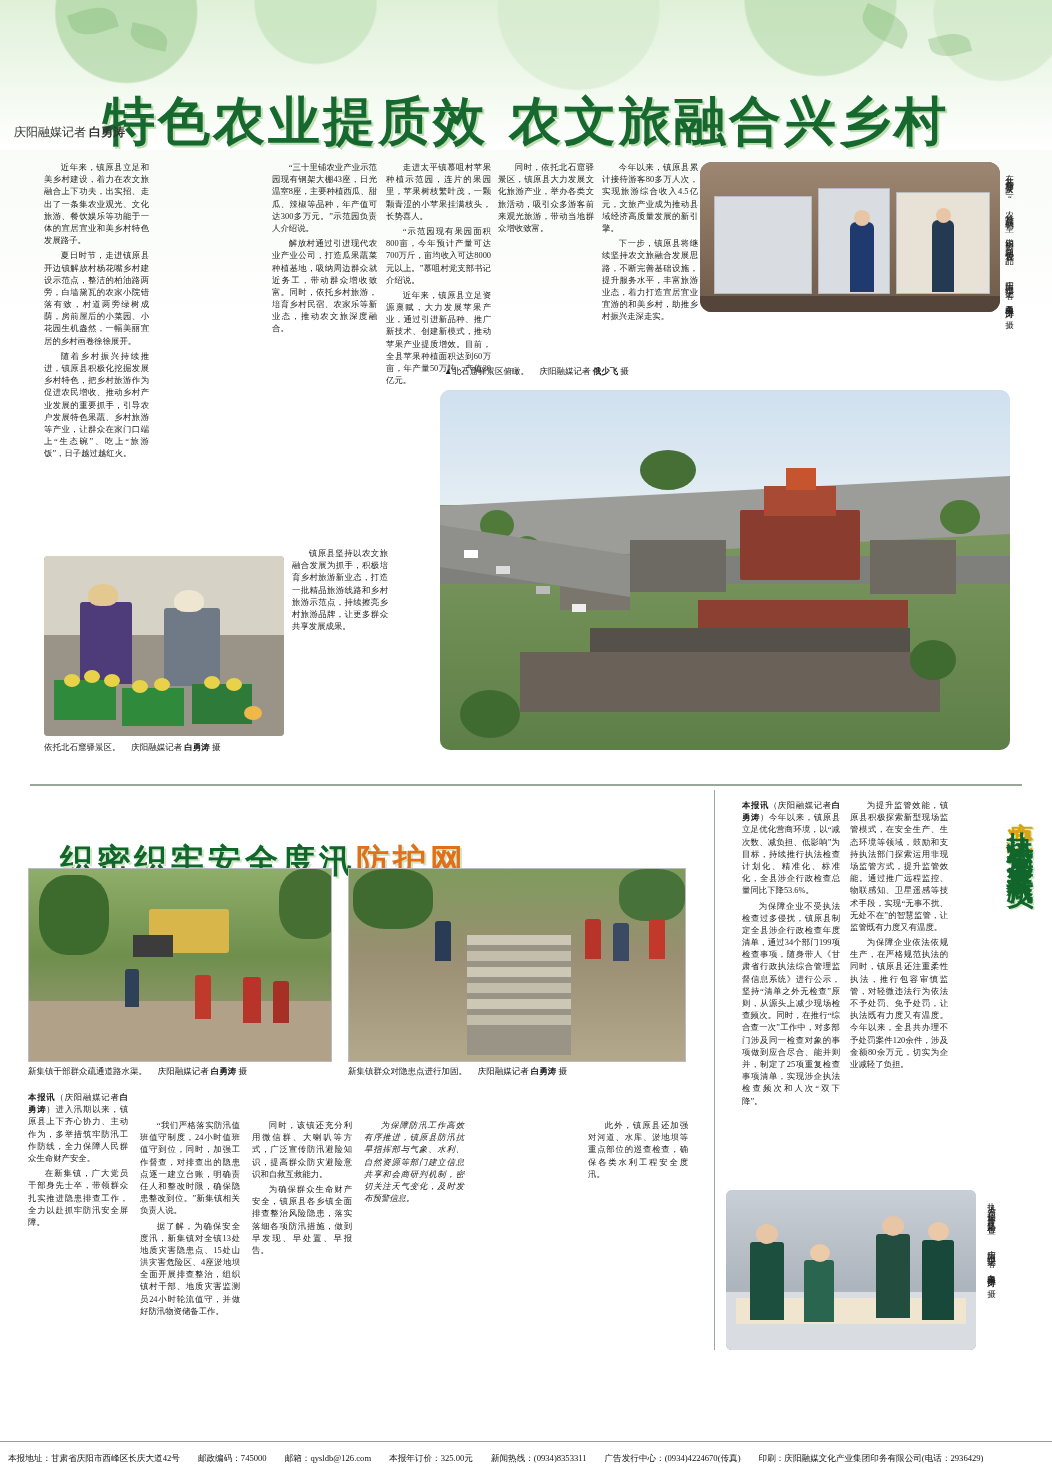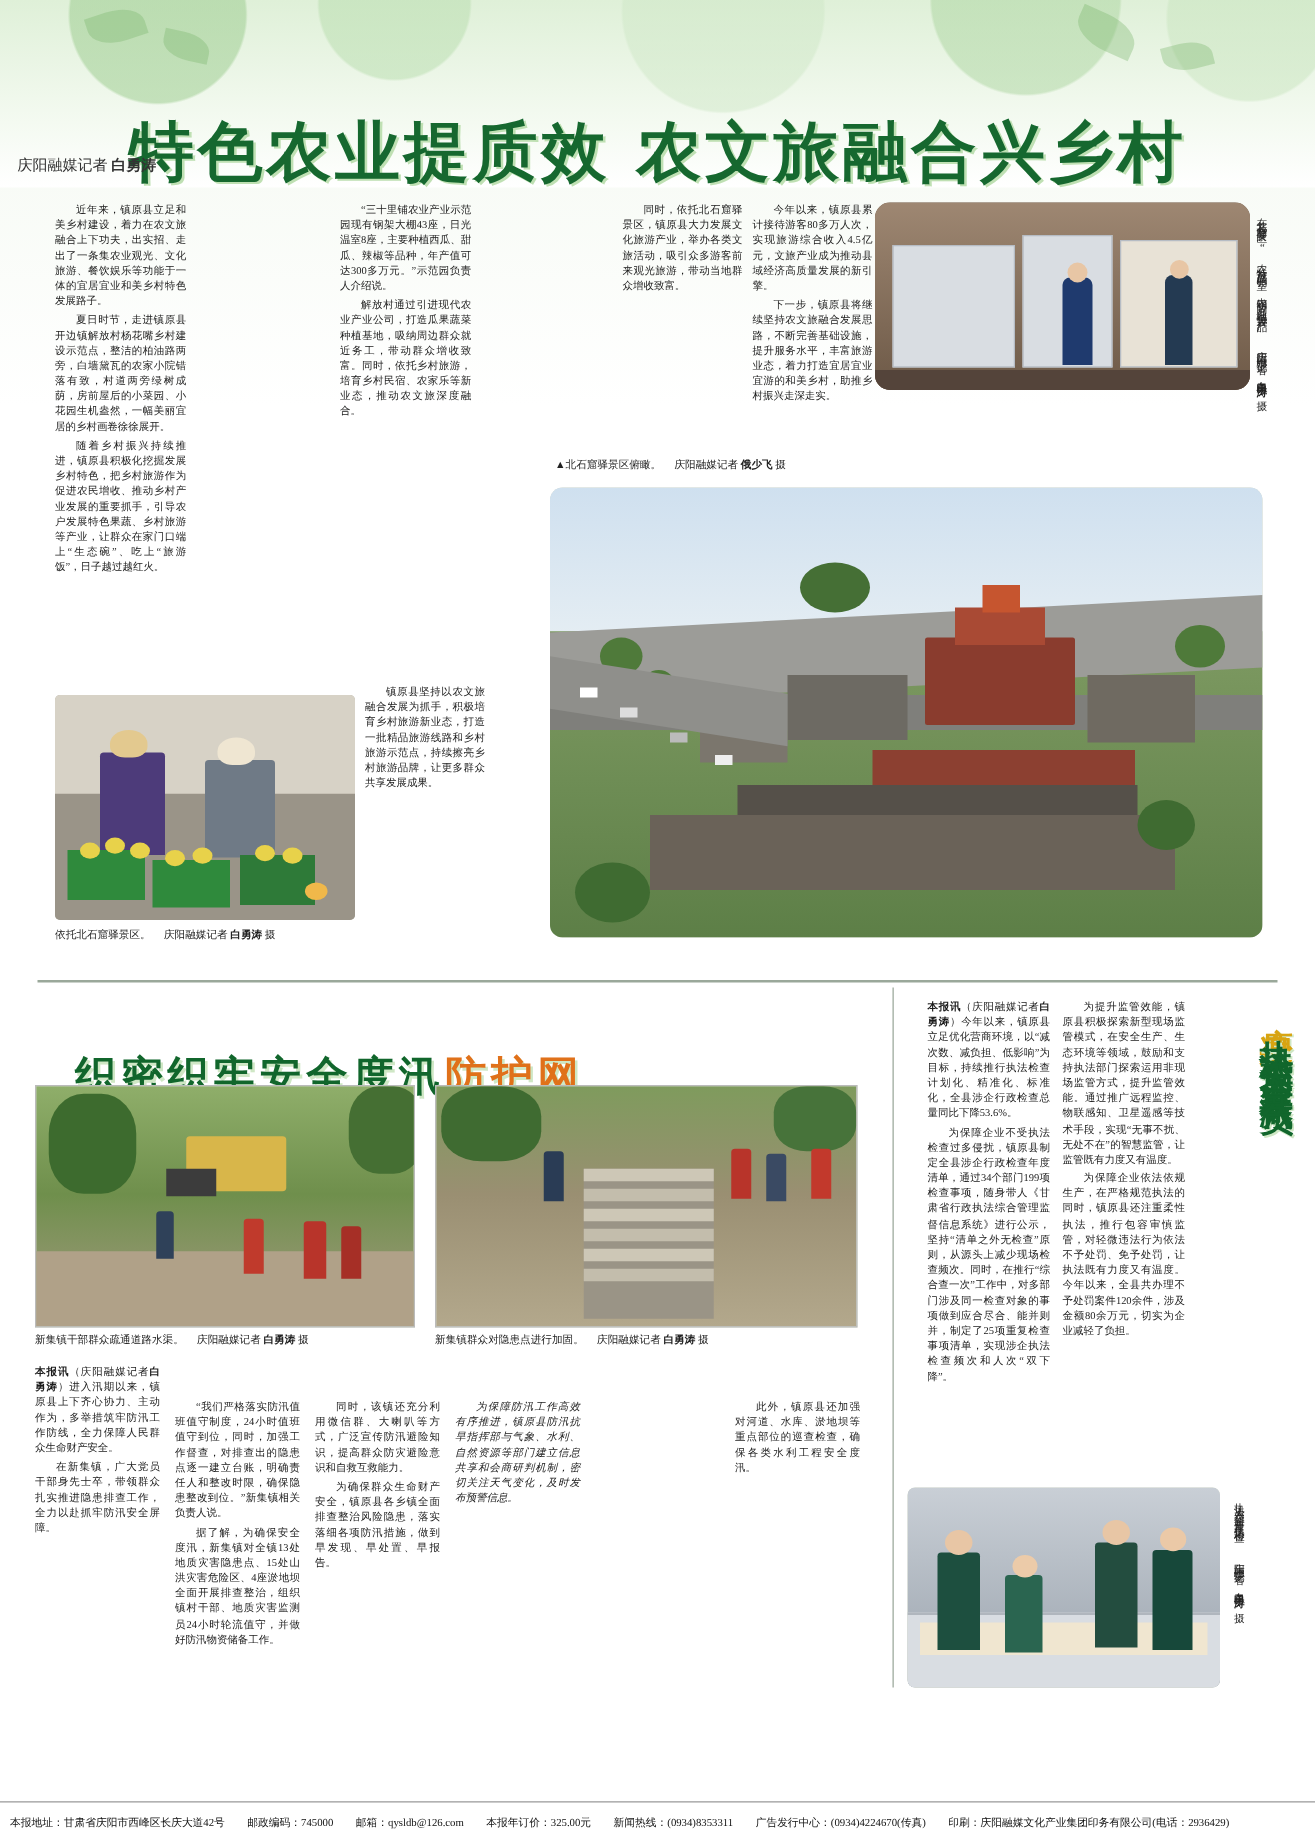--- a/index.html
+++ b/index.html
@@ -131,20 +131,25 @@
   </div>
 
   <div class="col" style="left:44px;top:162px;width:105px;height:380px;">
     <p>近年来，镇原县立足和美乡村建设，着力在农文旅融合上下功夫，出实招、走出了一条集农业观光、文化旅游、餐饮娱乐等功能于一体的宜居宜业和美乡村特色发展路子。</p>
     <p>夏日时节，走进镇原县开边镇解放村杨花嘴乡村建设示范点，整洁的柏油路两旁，白墙黛瓦的农家小院错落有致，村道两旁绿树成荫，房前屋后的小菜园、小花园生机盎然，一幅美丽宜居的乡村画卷徐徐展开。</p>
     <p>随着乡村振兴持续推进，镇原县积极化挖掘发展乡村特色，把乡村旅游作为促进农民增收、推动乡村产业发展的重要抓手，引导农户发展特色果蔬、乡村旅游等产业，让群众在家门口端上“生态碗”、吃上“旅游饭”，日子越过越红火。</p>
   </div>
   <div class="col" style="left:272px;top:162px;width:105px;height:380px;">
     <p>“三十里铺农业产业示范园现有钢架大棚43座，日光温室8座，主要种植西瓜、甜瓜、辣椒等品种，年产值可达300多万元。”示范园负责人介绍说。</p>
     <p>解放村通过引进现代农业产业公司，打造瓜果蔬菜种植基地，吸纳周边群众就近务工，带动群众增收致富。同时，依托乡村旅游，培育乡村民宿、农家乐等新业态，推动农文旅深度融合。</p>
+  </div>
+  <div class="col" style="left:386px;top:162px;width:105px;height:380px;">
+    <p>走进太平镇慕咀村苹果种植示范园，连片的果园里，苹果树枝繁叶茂，一颗颗青涩的小苹果挂满枝头，长势喜人。</p>
+    <p>“示范园现有果园面积800亩，今年预计产量可达700万斤，亩均收入可达8000元以上。”慕咀村党支部书记介绍说。</p>
+    <p>近年来，镇原县立足资源禀赋，大力发展苹果产业，通过引进新品种、推广新技术、创建新模式，推动苹果产业提质增效。目前，全县苹果种植面积达到60万亩，年产量50万吨，产值30亿元。</p>
   </div>
   <div class="col" style="left:292px;top:548px;width:96px;height:200px;">
     <p>镇原县坚持以农文旅融合发展为抓手，积极培育乡村旅游新业态，打造一批精品旅游线路和乡村旅游示范点，持续擦亮乡村旅游品牌，让更多群众共享发展成果。</p>
   </div>
 
   <div class="col" style="left:498px;top:162px;width:96px;height:200px;">
     <p>同时，依托北石窟驿景区，镇原县大力发展文化旅游产业，举办各类文旅活动，吸引众多游客前来观光旅游，带动当地群众增收致富。</p>
   </div>
   <div class="col" style="left:602px;top:162px;width:96px;height:200px;">
     <p>今年以来，镇原县累计接待游客80多万人次，实现旅游综合收入4.5亿元，文旅产业成为推动县域经济高质量发展的新引擎。</p>

